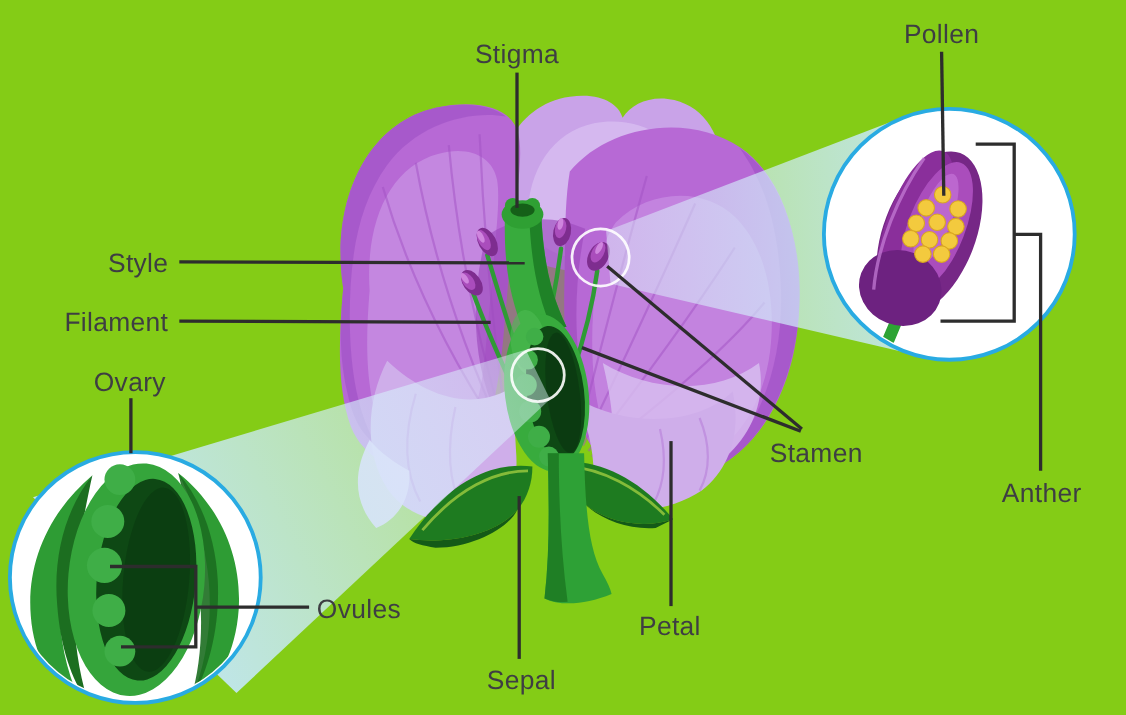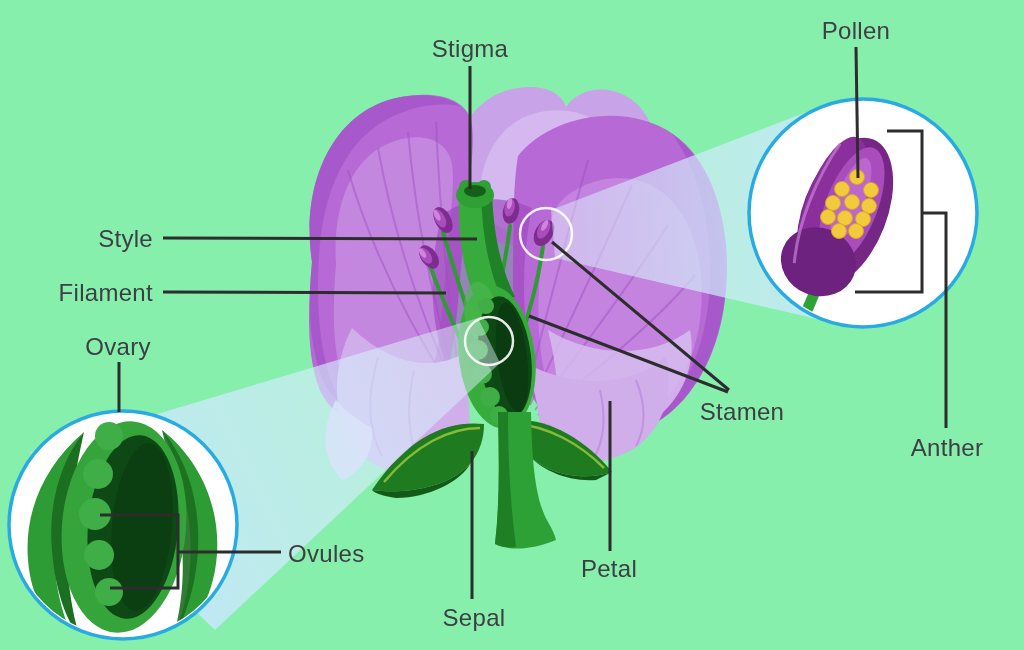--- a/index.html
+++ b/index.html
@@ -1,19 +1,19 @@
 <!DOCTYPE html>
 <html><head>
 <meta charset="utf-8">
 <style>
   html,body{margin:0;padding:0;background:#ffffff;}
   .stage{
     position:relative;
     width:1024px;height:650px;
-    background:#86efac;
+    background:#84cc16;
     font-family:"Liberation Sans", sans-serif;
     overflow:hidden;
   }
   svg{display:block;}
   .label-text{
     font-family:"Liberation Sans", sans-serif;
     font-size:24px;
     letter-spacing:0.3px;
   }
   .leader{stroke-width:3;fill:none;stroke-linecap:butt;}

